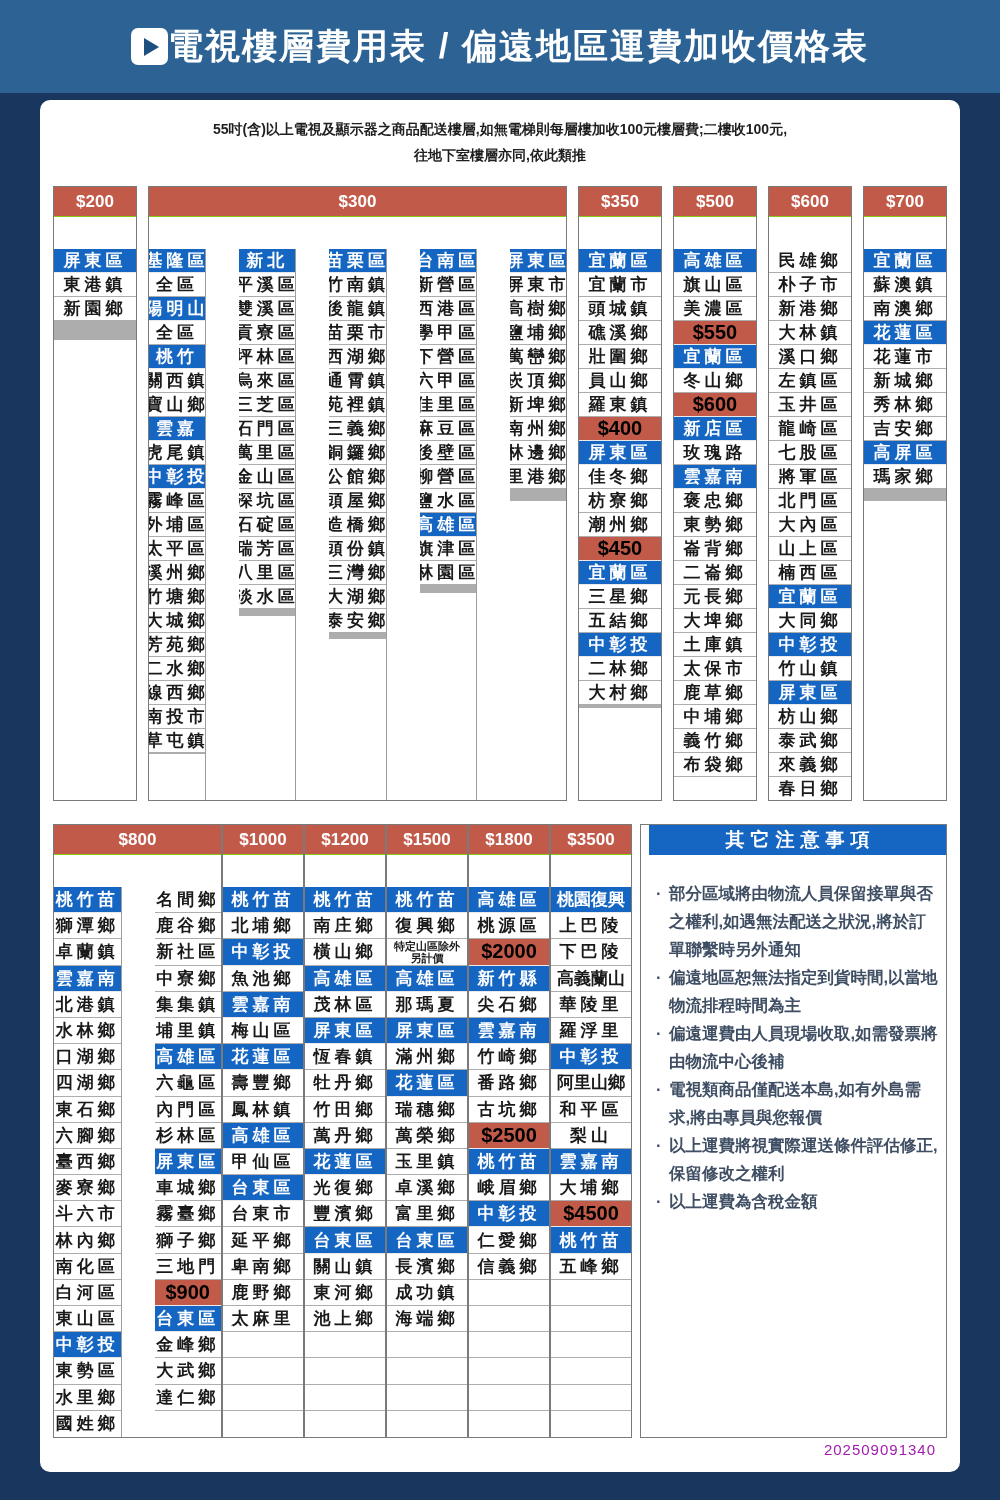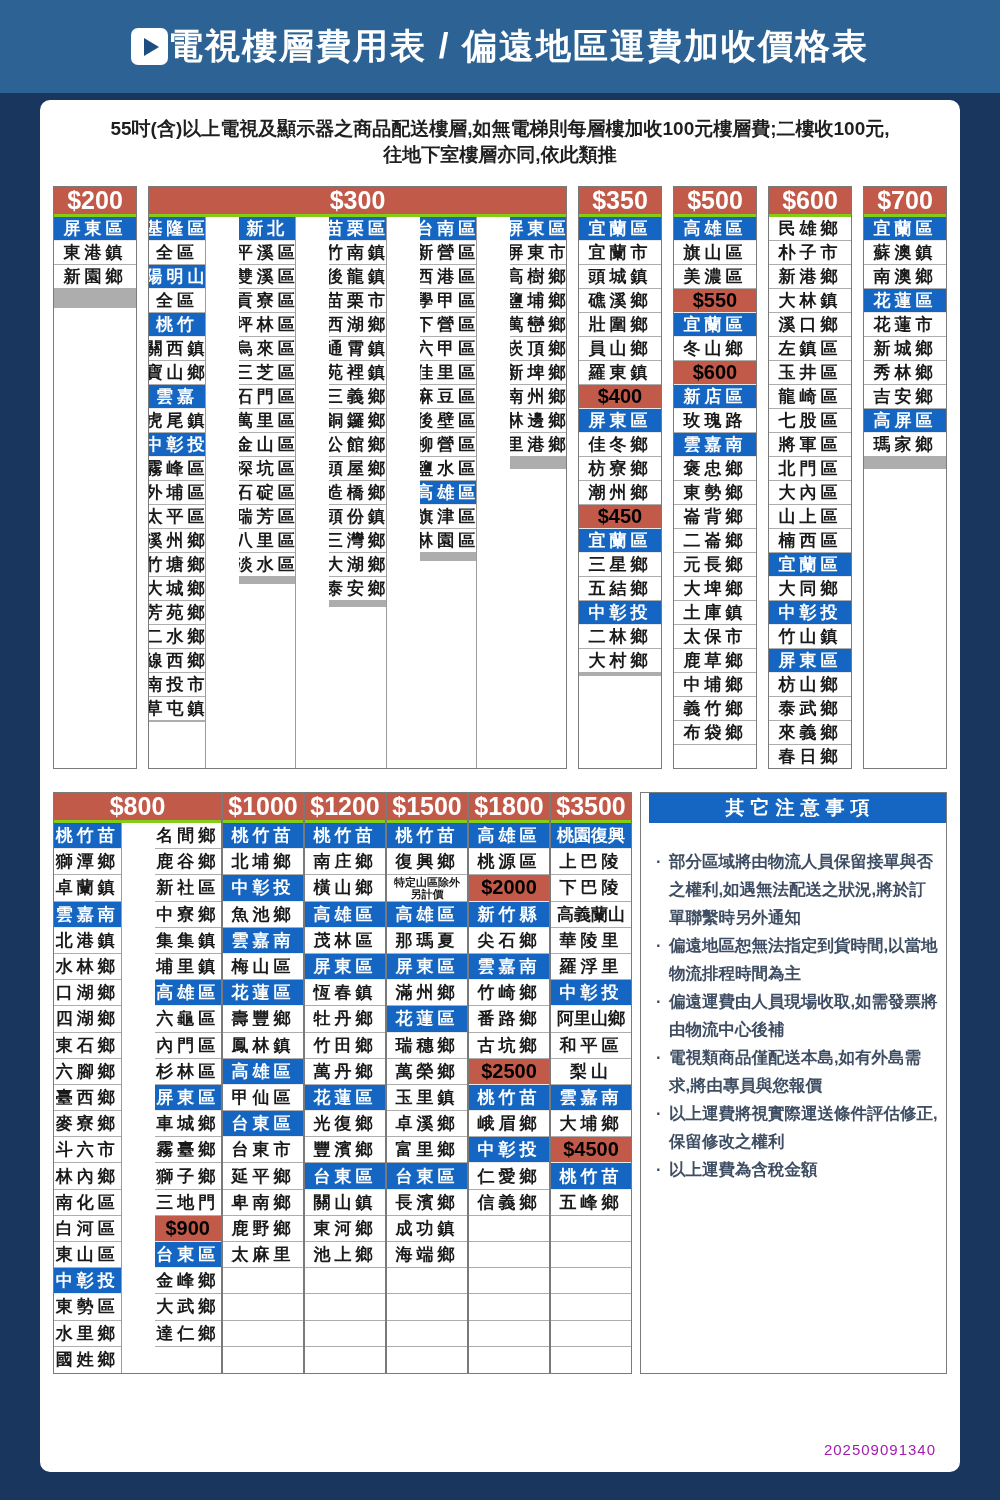--- a/index.html
+++ b/index.html
@@ -42,42 +42,42 @@
     position:relative;
     margin:7px 40px 0;
     height:1372px;
     background:#ffffff;
     border-radius:10px;
     overflow:hidden;
   }
   .note{
     padding-top:16px;
     text-align:center;
-    font-size:19px;font-weight:bold;color:#1f1f1f;
+    font-size:14px;font-weight:bold;color:#1f1f1f;
     line-height:26px;
   }
   
   .trow{display:flex;align-items:stretch;}
   .trow1{margin:18px 13px 0;gap:11px;}
   .trow2{margin:23px 13px 0;gap:8px;}
   #table2{display:flex;gap:0;}
   .group{
     border:1px solid #7a7a7a;
     background:#fff;
     display:flex;flex-direction:column;
     flex:0 0 auto;
   }
   .price-header{
     height:30px;flex:0 0 auto;
     background:var(--price_red);
-    color:#fff;font-size:25px;font-weight:bold;
+    color:#fff;font-size:17px;font-weight:bold;
     display:flex;align-items:center;justify-content:center;
-    border-bottom:3px solid #84cc16;
-  }
-  .cols{display:flex;flex:1;}
+    border-bottom:1px solid #84cc16;
+  }
+  .cols{display:flex;flex:1;margin-top:32px;}
   .col{flex:1;min-width:0;}
   .col + .col{border-left:1px solid var(--border_gray);padding-left:33px;}
   .cell{
     display:flex;align-items:center;justify-content:center;
     border-bottom:1px solid #adadad;
     font-size:17px;font-weight:bold;color:#1a1a1a;
     white-space:nowrap;overflow:hidden;
   }
   #table2 .cell{height:26.2px;}
   .col .cell:last-child{border-bottom:none;text-align:center;}

